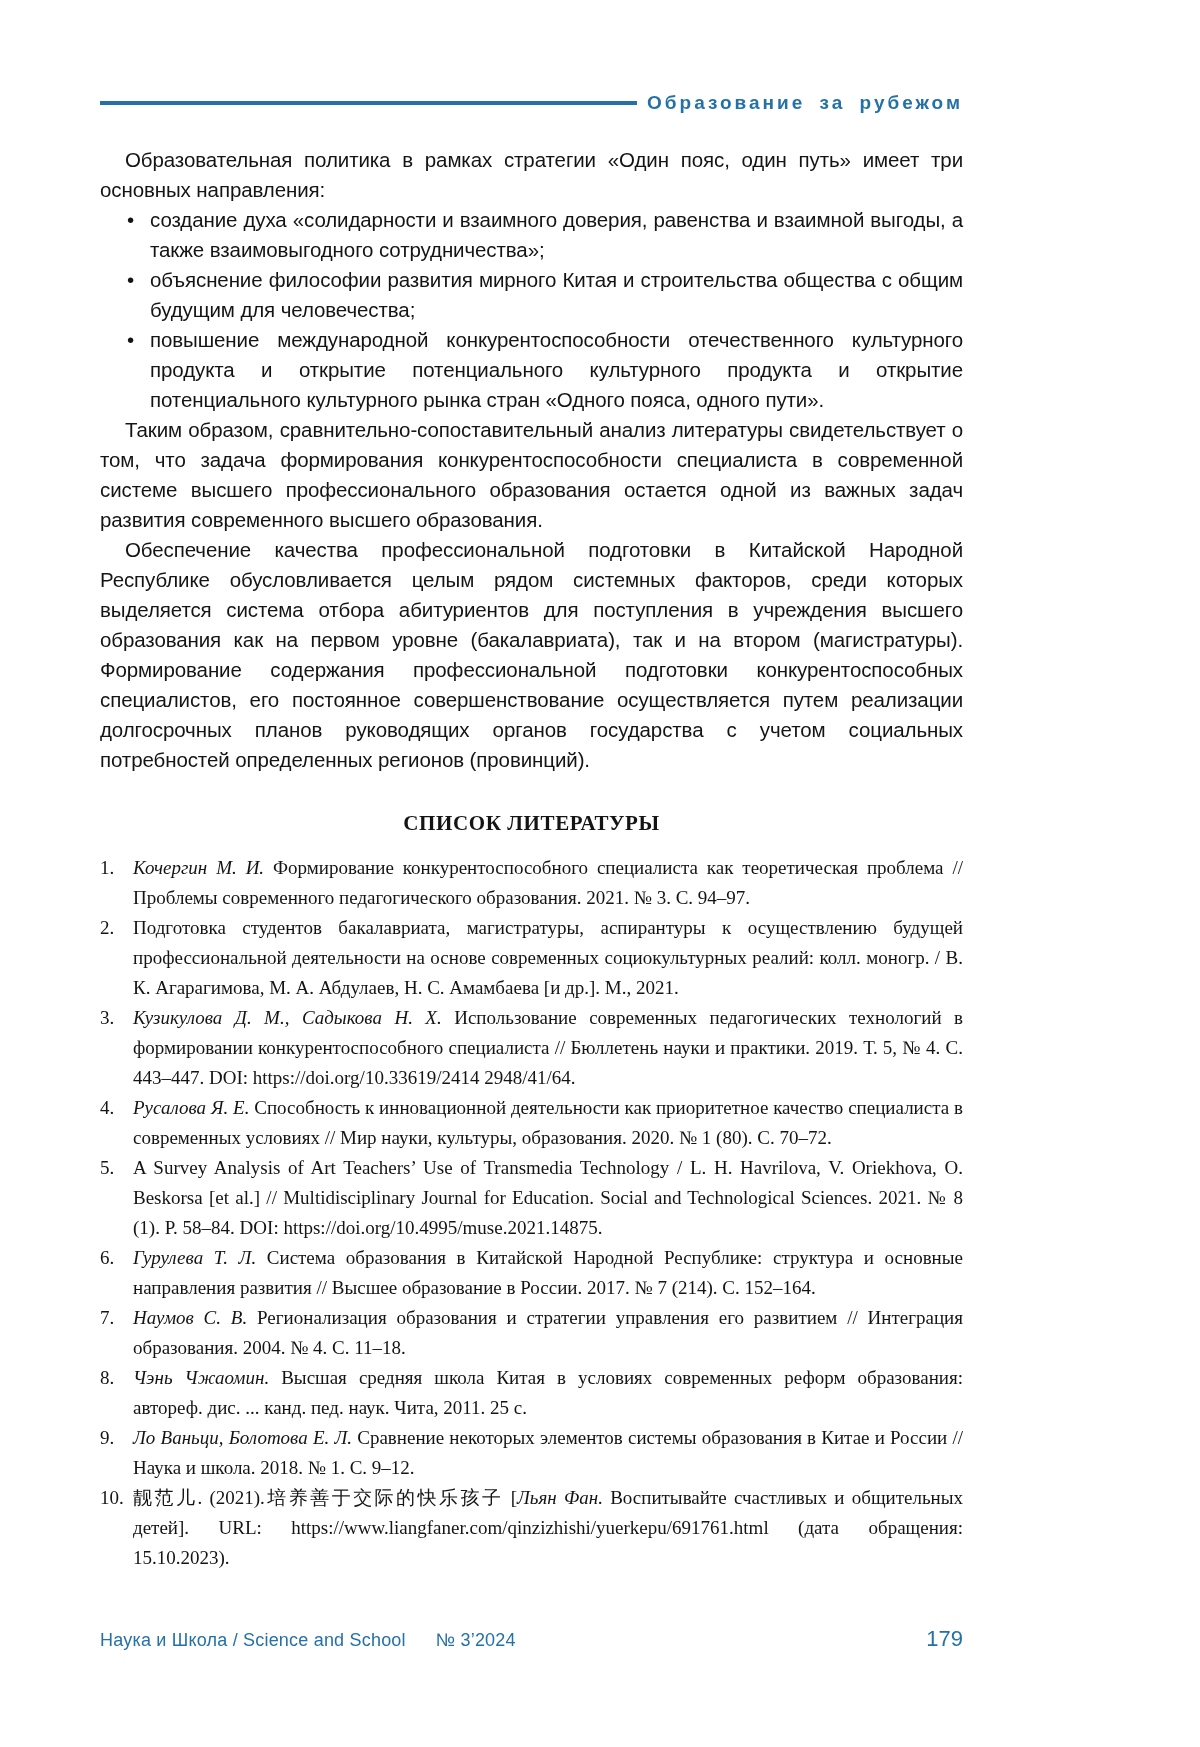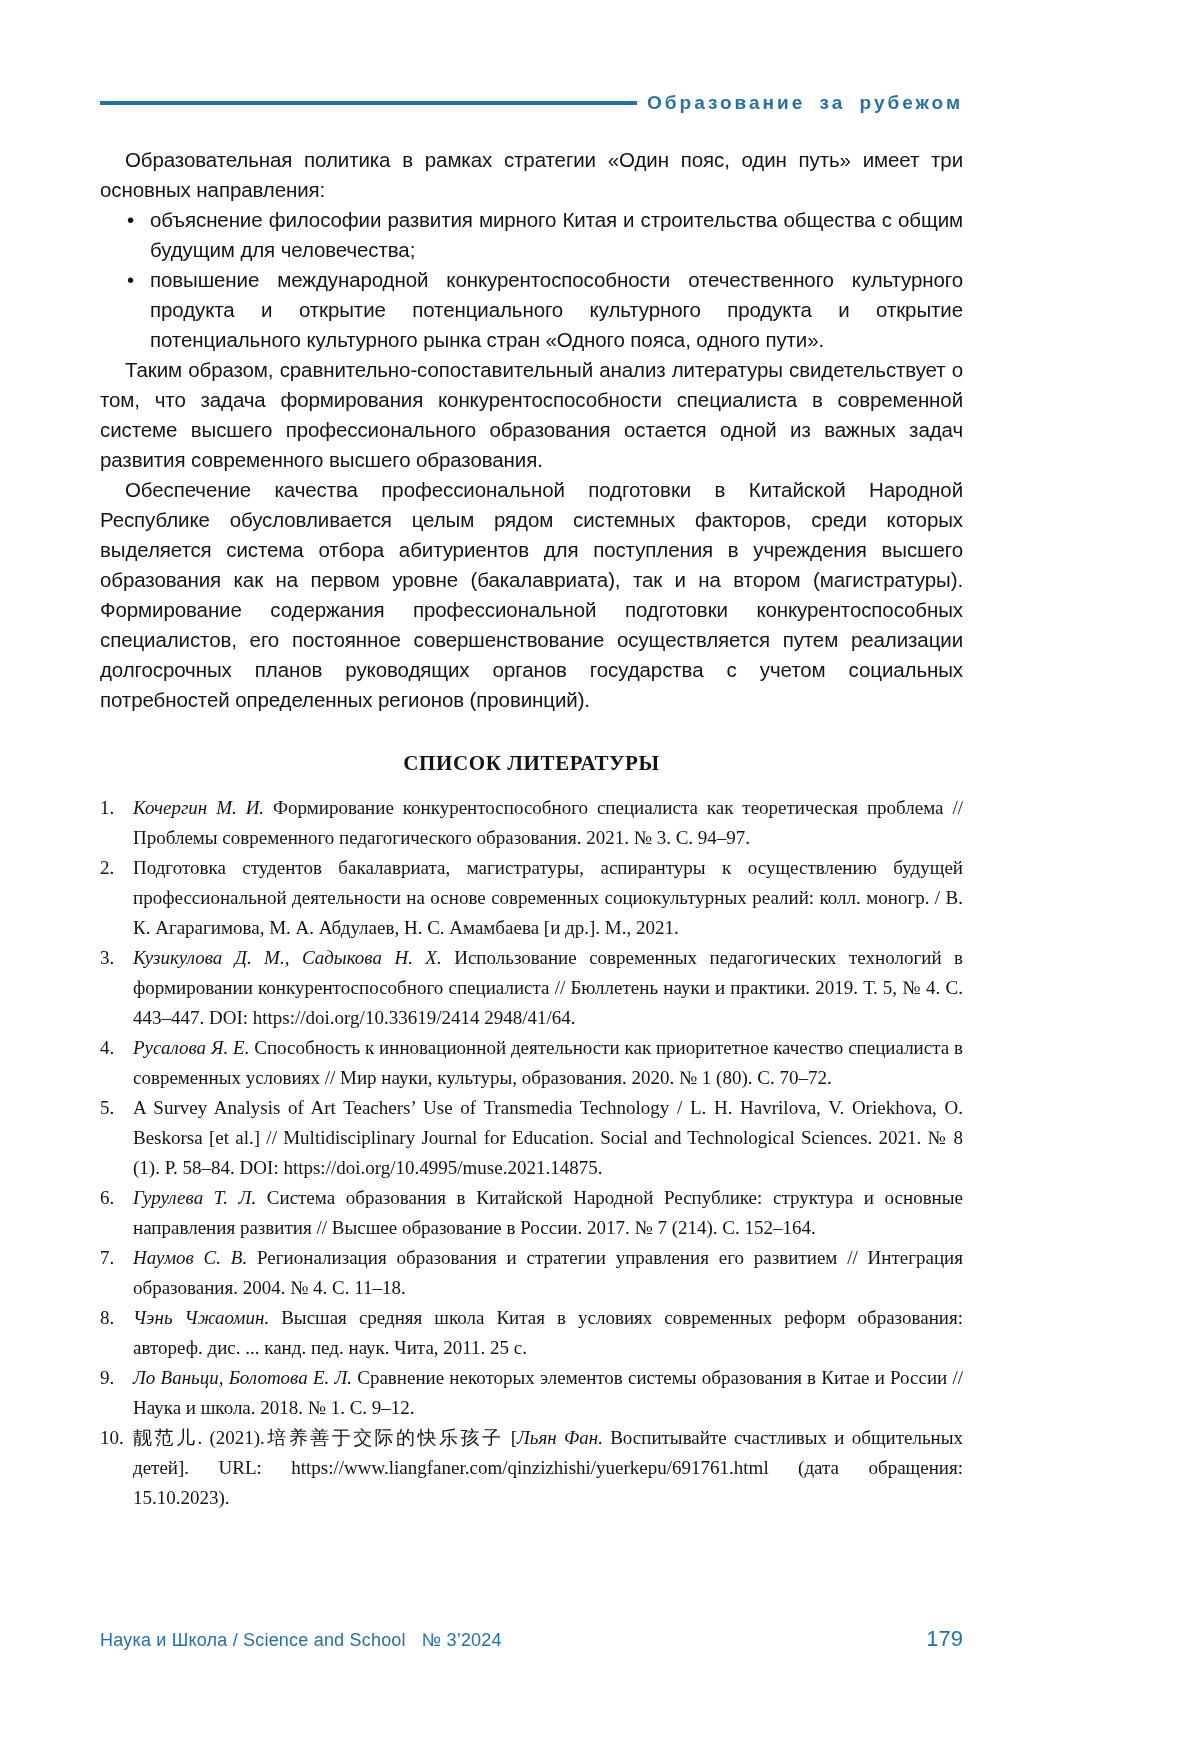--- a/index.html
+++ b/index.html
@@ -41,36 +41,37 @@
   .refs li::before { content:counter(ref) "."; position:absolute; left:0; }
   .refs .it { font-style:italic; }
 
   
   .pfooter {
     position:absolute; left:100px; top:1626px; width:863px;
     display:flex; justify-content:space-between; align-items:baseline;
     color:var(--accent);
   }
   .pfooter .left { font-size:18px; letter-spacing:0.2px; }
-  .pfooter .issue { margin-left:16px; }
+  .pfooter .issue { margin-left:30px; }
   .pfooter .pageno { font-size:22px; }
 </style>
 </head>
 <body>
 
 <div class="content">
 
   <header class="hdr">
     <div class="rule"></div>
     <span class="rubric">Образование за рубежом</span>
   </header>
 
   <section class="bodytext">
     <p class="para">Образовательная политика в рамках стратегии «Один пояс, один путь» имеет три основных направления:</p>
     <ul class="bullets" id="bullets">
+        <li>создание духа «солидарности и взаимного доверия, равенства и взаимной выгоды, а также взаимовыгодного сотрудничества»;</li>
         <li>объяснение философии развития мирного Китая и строительства общества с общим будущим для человечества;</li>
         <li>повышение международной конкурентоспособности отечественного культурного продукта и открытие потенциального культурного продукта и открытие потенциального культурного рынка стран «Одного пояса, одного пути».</li>
       </ul>
     <p class="para">Таким образом, сравнительно-сопоставительный анализ литературы свидетельствует о том, что задача формирования конкурентоспособности специалиста в современной системе высшего профессионального образования остается одной из важных задач развития современного высшего образования.</p>
     <p class="para">Обеспечение качества профессиональной подготовки в Китайской Народной Республике обусловливается целым рядом системных факторов, среди которых выделяется система отбора абитуриентов для поступления в учреждения высшего образования как на первом уровне (бакалавриата), так и на втором (магистратуры). Формирование содержания профессиональной подготовки конкурентоспособных специалистов, его постоянное совершенствование осуществляется путем реализации долгосрочных планов руководящих органов государства с учетом социальных потребностей определенных регионов (провинций).</p>
   </section>
 
   <h2 class="bib-title">СПИСОК ЛИТЕРАТУРЫ</h2>
 
   <ol class="refs" id="refs">

